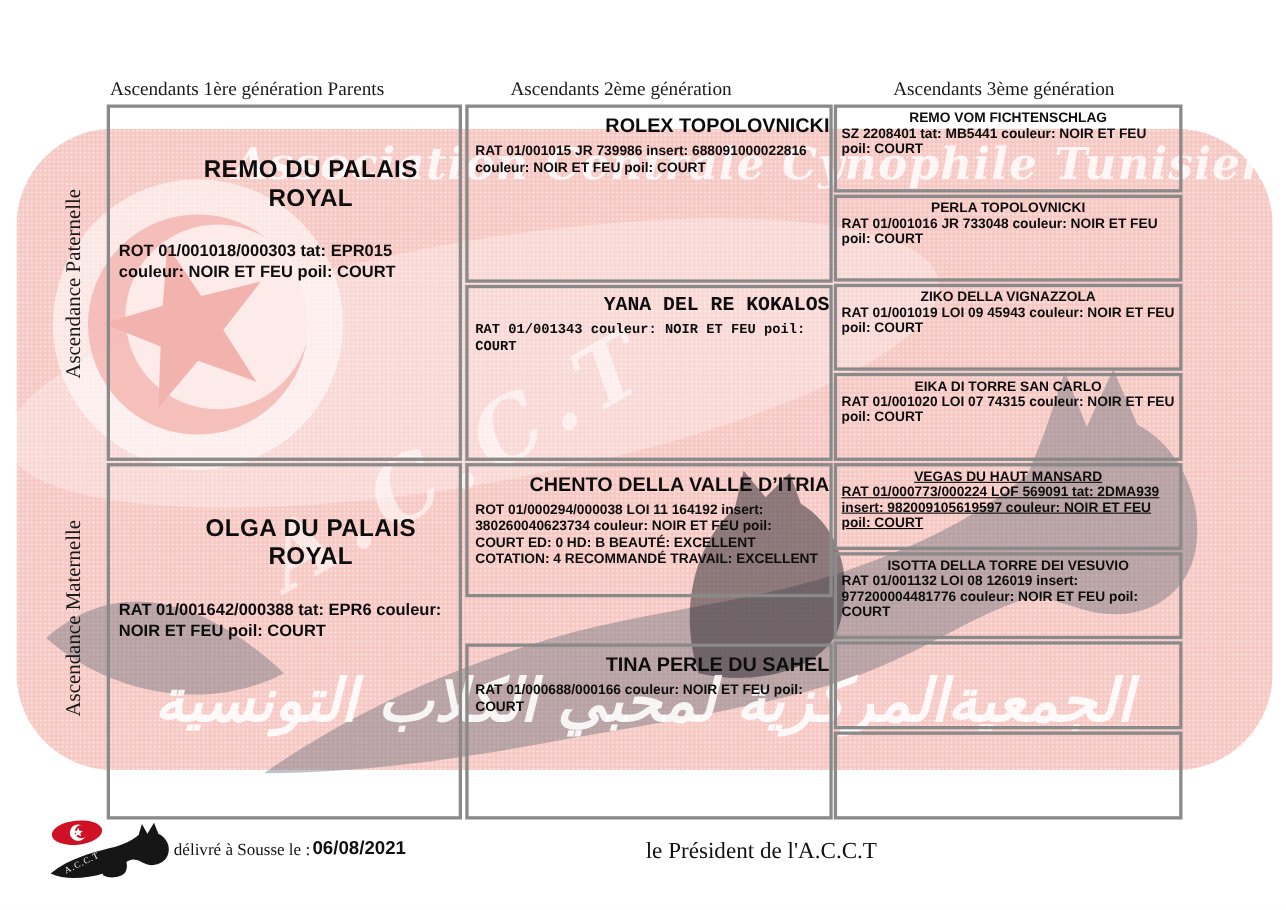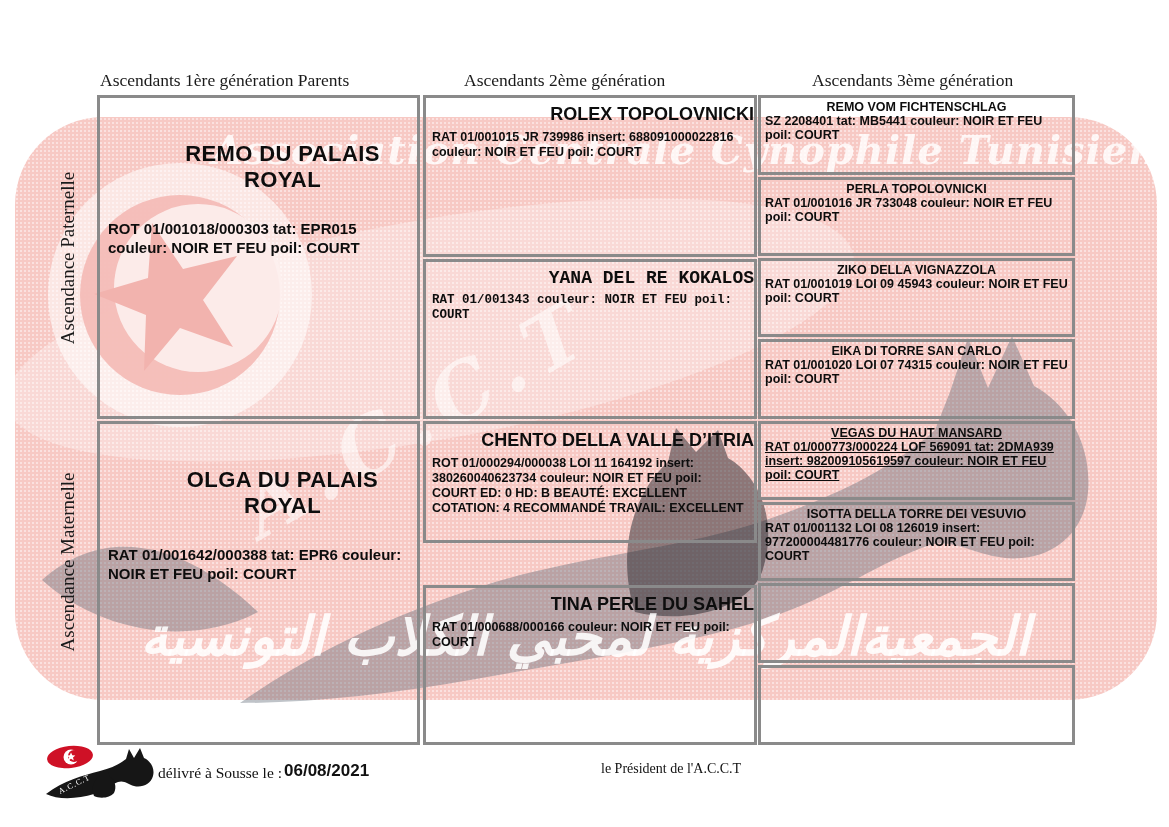--- a/index.html
+++ b/index.html
@@ -31,21 +31,21 @@
   .g1name{font-size:22px;text-align:center;padding-top:43px;letter-spacing:.4px;margin-left:48px;}
   .g1det{font-size:15px;padding:26px 8px 0 8px;line-height:19px;}
   .g2name{font-size:18px;text-align:right;padding-top:6px;}
   .g2det{font-size:12.5px;padding:5px 8px 0 6px;line-height:15px;}
   .g3name{font-size:12.5px;text-align:center;padding-top:2px;}
   .g3det{font-size:12.5px;padding:0 4px;line-height:14px;}
   
   .f-issued{position:absolute;left:158px;top:764px;font-size:15.5px;}
   .f-date{position:absolute;left:284px;top:761px;font-family:"Liberation Sans",sans-serif;
           font-weight:bold;font-size:17px;}
-  .f-president{position:absolute;left:601px;top:761px;font-size:14px;}
+  .f-president{position:absolute;left:587px;top:761px;font-size:21px;}
   .logo{position:absolute;left:38px;top:742px;width:132px;height:66px;}
 </style>
 </head>
 <body>
 
 <div class="page">
 
   <div class="wm-rect"></div>
 
   <svg class="wm-svg" viewBox="0 0 1169 827" aria-hidden="true">

